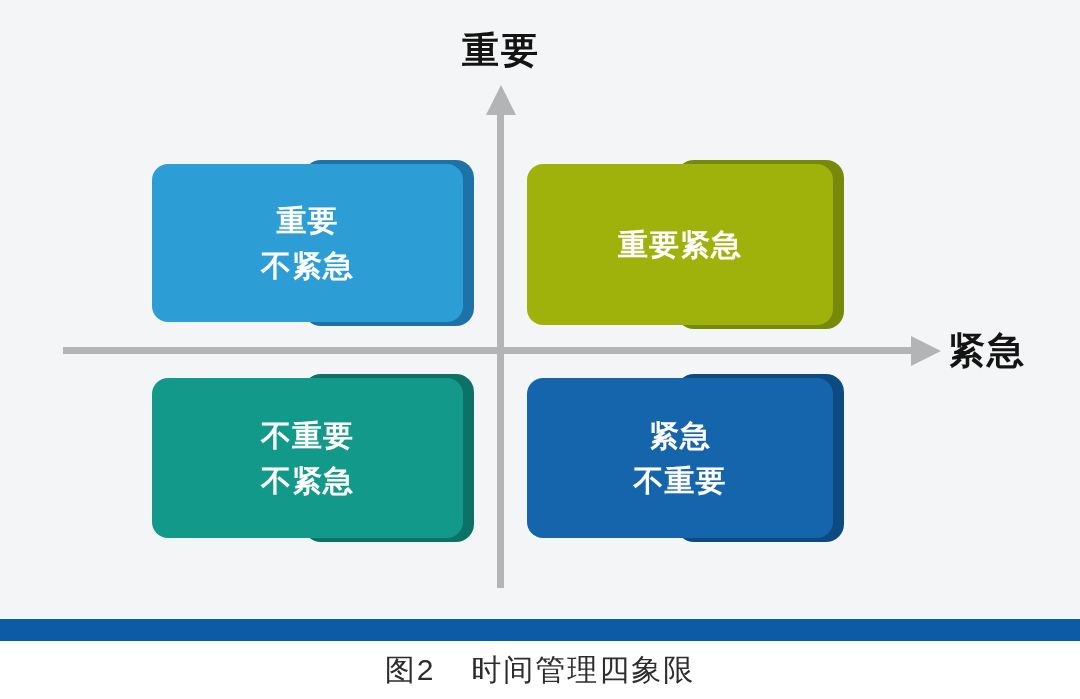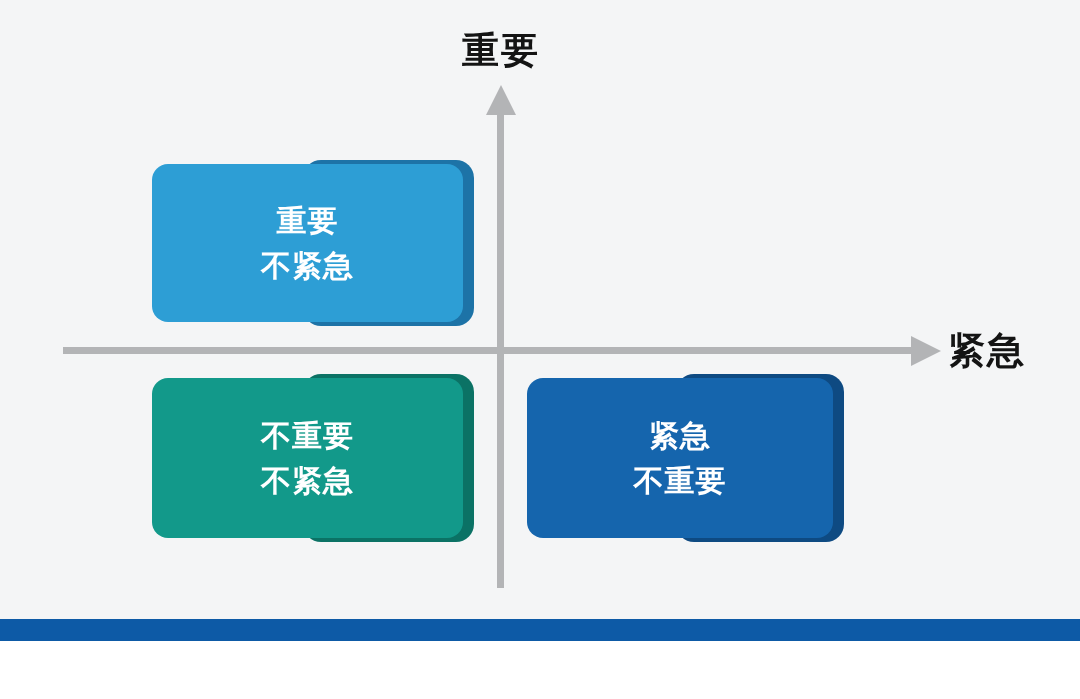--- a/index.html
+++ b/index.html
@@ -60,20 +60,26 @@
     <div class="x-label">紧急</div>
 
     <div class="qbox" id="q-tl">
       <div class="q-edge" style="background: rgb(29, 115, 167);"></div>
       <div class="q-face" style="background: rgb(45, 158, 213);">
         <div class="q-label">重要
 不紧急</div>
       </div>
     </div>
 
+    <div class="qbox" id="q-tr">
+      <div class="q-edge" style="background: rgb(120, 137, 10);"></div>
+      <div class="q-face" style="background: rgb(159, 178, 12);">
+        <div class="q-label">重要紧急</div>
+      </div>
+    </div>
 
     <div class="qbox" id="q-bl">
       <div class="q-edge" style="background: rgb(11, 114, 101);"></div>
       <div class="q-face" style="background: rgb(18, 153, 138);">
         <div class="q-label">不重要
 不紧急</div>
       </div>
     </div>
 
     <div class="qbox" id="q-br">
@@ -81,14 +87,18 @@
       <div class="q-face" style="background: rgb(21, 101, 173);">
         <div class="q-label">紧急
 不重要</div>
       </div>
     </div>
 
   </div>
 
   <div class="divider-bar" style="background: rgb(13, 90, 166);"></div>
 
+  <div class="caption-area">
+    <span class="caption-text">图2</span>
+    <span class="caption-text">时间管理四象限</span>
+  </div>
 
 </div>
 
 </body></html>

